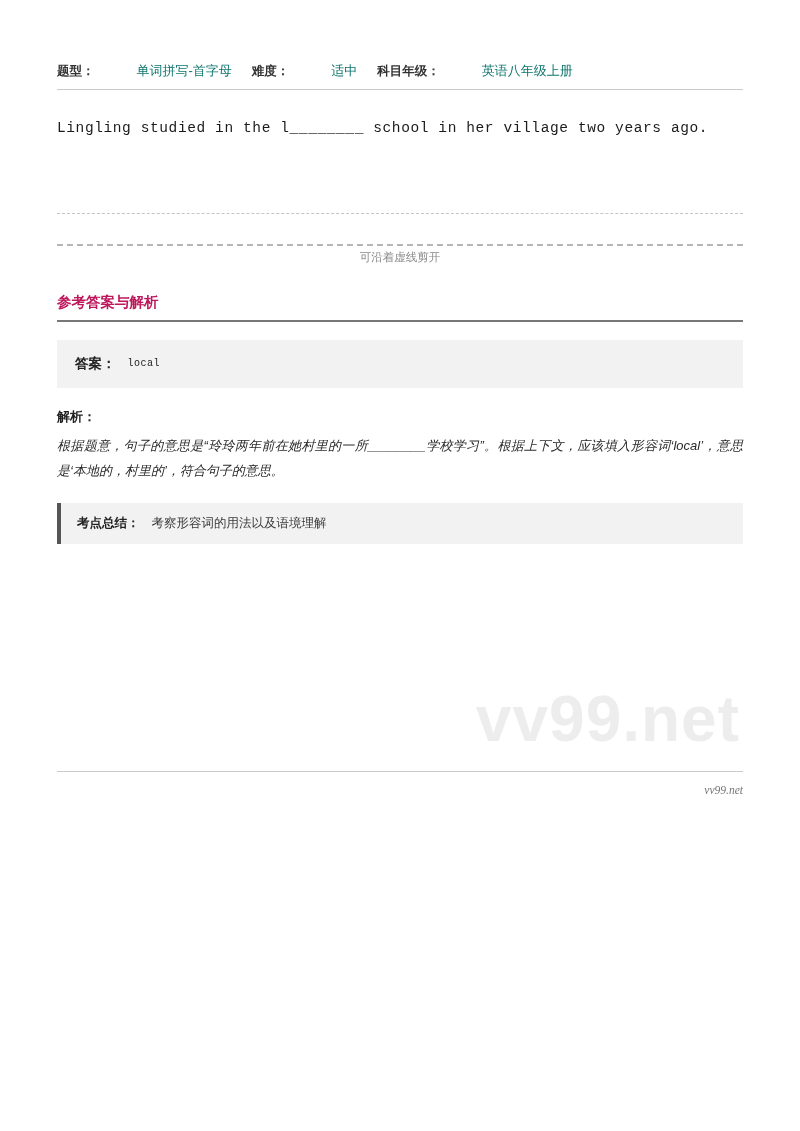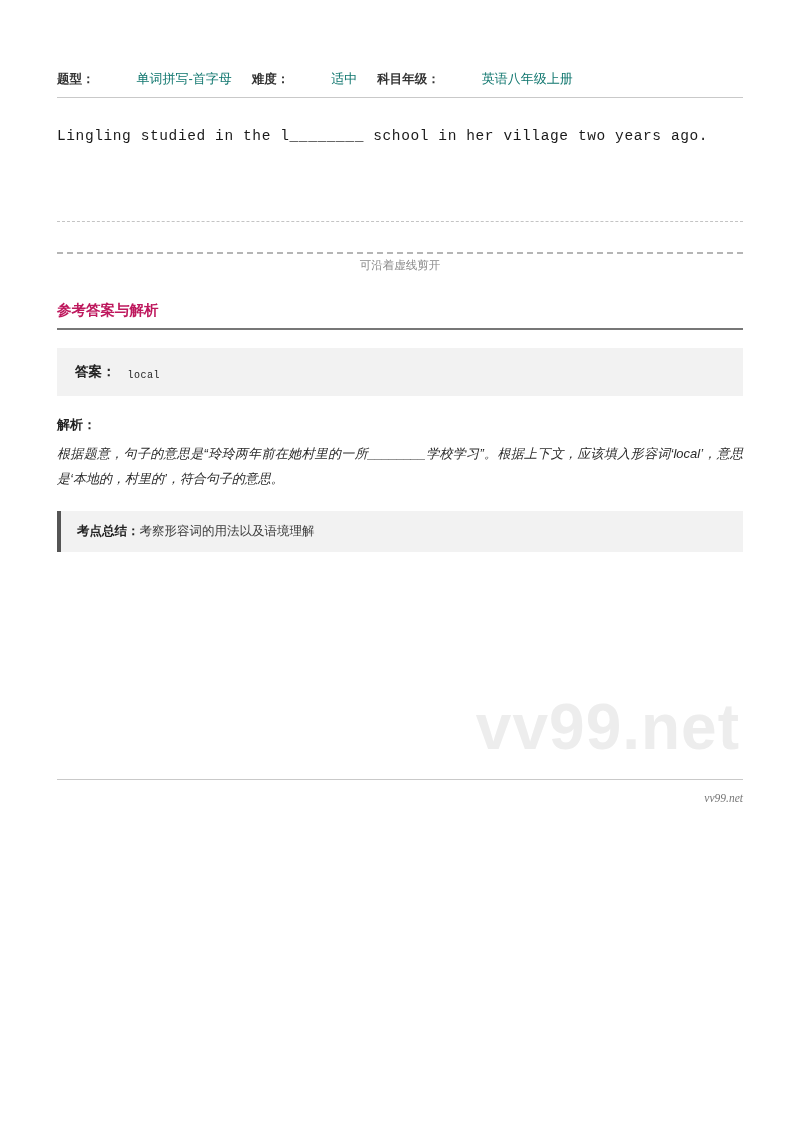--- a/index.html
+++ b/index.html
@@ -10,21 +10,21 @@
   body {
     width: 800px;
     height: 1131px;
     font-family: "Liberation Serif", serif;
     color: #222;
     position: relative;
     overflow: hidden;
   }
   .page {
     position: absolute;
-    left: 0; top: 8px;
+    left: 0; top: 0;
     width: 800px;
     height: 834px;
     box-sizing: border-box;
     padding: 0 57px;
   }
 
   
   .meta-row {
     display: flex;
     align-items: baseline;
@@ -89,21 +89,21 @@
   }
   .section-rule {
     border-bottom: 2px solid #777;
   }
 
   .answer-box {
     margin-top: 18px;
     background: #f2f2f2;
     padding: 15px 18px;
     display: flex;
-    align-items: flex-end;
+    align-items: center;
     gap: 4px;
   }
   .answer-label {
     font-family: "Liberation Sans", sans-serif;
     font-weight: bold;
     font-size: 13.5px;
     color: #222;
   }
   .answer-value {
     font-family: "Liberation Mono", monospace;
@@ -130,20 +130,21 @@
     font-style: italic;
   }
 
   .summary-box {
     margin-top: 20px;
     background: #f2f2f2;
     border-left: 4px solid #555;
     padding: 12px 16px;
     display: flex;
     align-items: flex-start;
+    gap: 12px;
   }
   .summary-label {
     font-family: "Liberation Sans", sans-serif;
     font-weight: bold;
     font-size: 12.5px;
     color: #222;
     white-space: nowrap;
   }
   .summary-text {
     font-family: "Liberation Sans", sans-serif;

